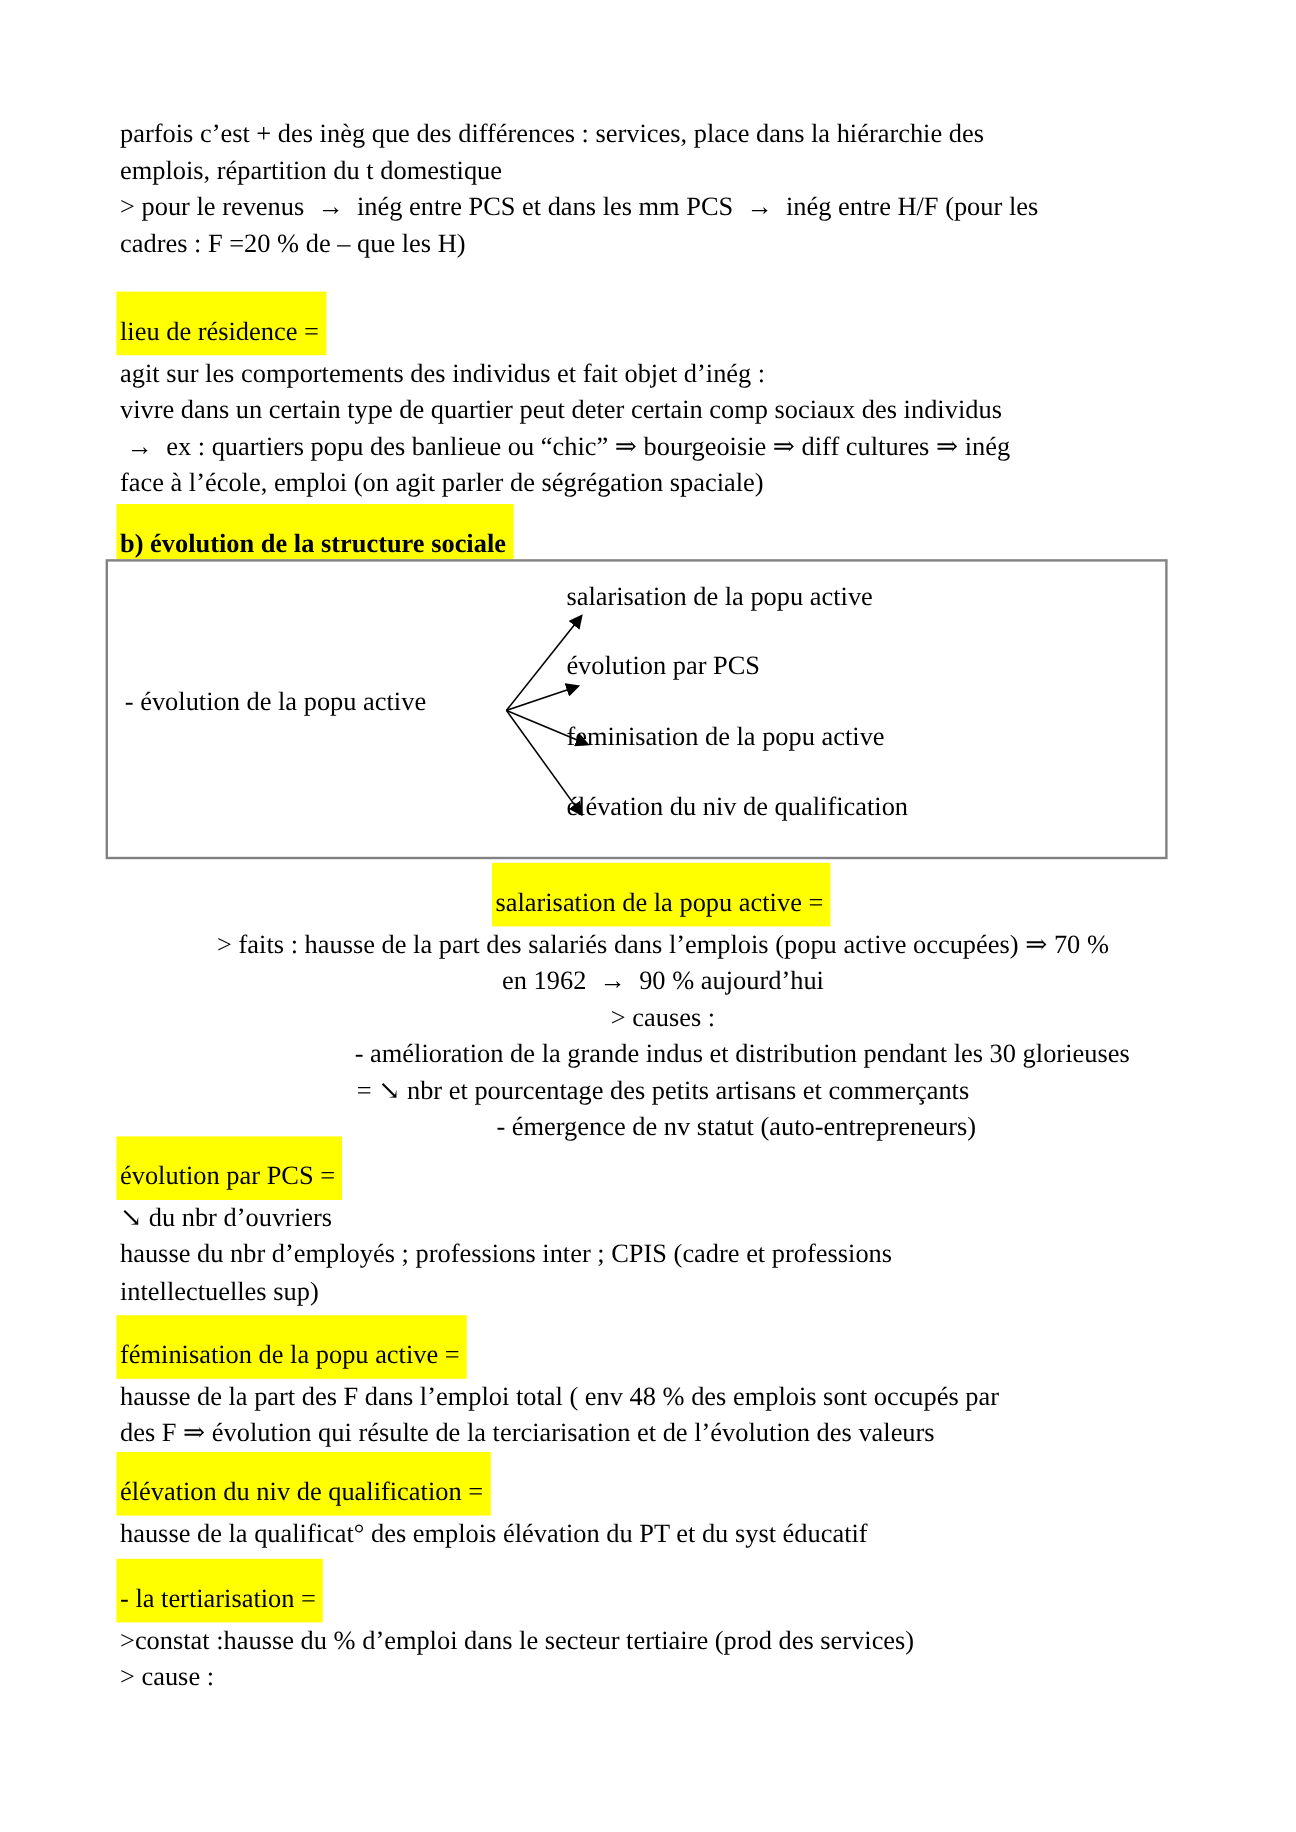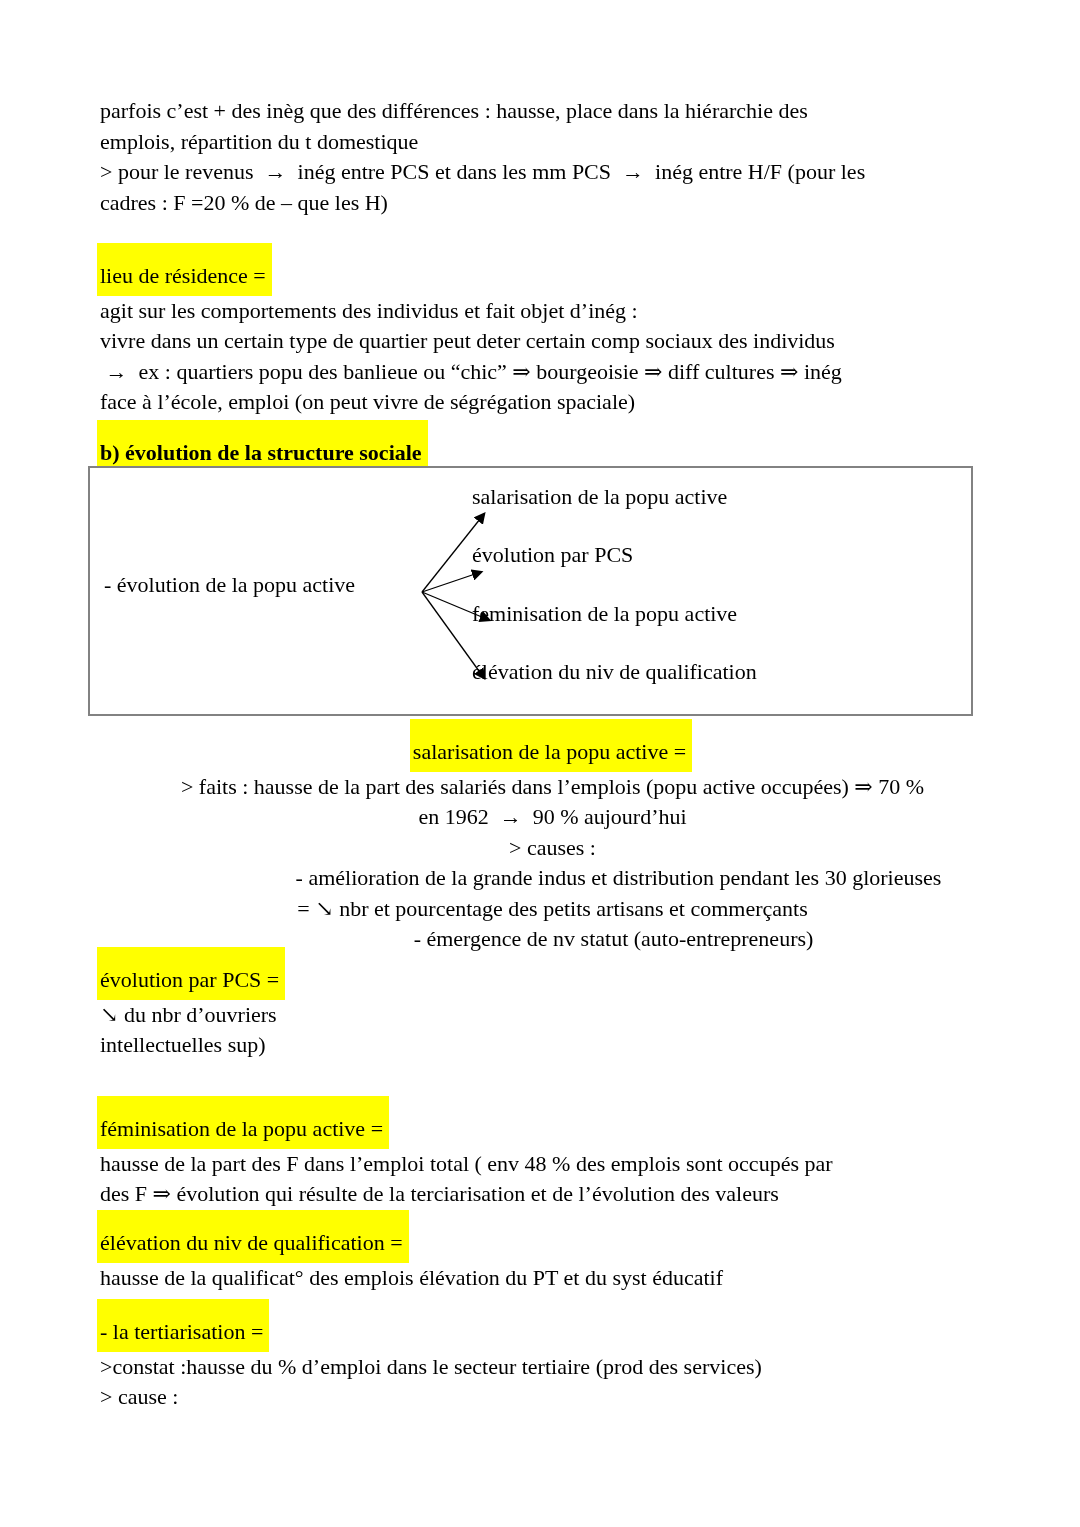--- a/index.html
+++ b/index.html
@@ -76,32 +76,32 @@
     top: 0;
     pointer-events: none;
   }
 </style>
 </head>
 <body>
 
 <div class="page">
 
   <div class="sec" id="sec-p1">
-    <div class="line">parfois c’est + des inèg que des différences : hausse, place dans la hiérarchie des</div>
+    <div class="line">parfois c’est + des inèg que des différences : services, place dans la hiérarchie des</div>
     <div class="line">emplois, répartition du t domestique</div>
     <div class="line">&gt; pour le revenus  →  inég entre PCS et dans les mm PCS  →  inég entre H/F (pour les</div>
     <div class="line">cadres : F =20 % de – que les H)</div>
   </div>
 
   <div class="sec" id="sec-res">
     <div class="line"><span class="hl">lieu de résidence =</span></div>
     <div class="line">agit sur les comportements des individus et fait objet d’inég :</div>
     <div class="line">vivre dans un certain type de quartier peut deter certain comp sociaux des individus</div>
     <div class="line"> →  ex : quartiers popu des banlieue ou “chic” ⇒ bourgeoisie ⇒ diff cultures ⇒ inég</div>
-    <div class="line">face à l’école, emploi (on peut vivre de ségrégation spaciale)</div>
+    <div class="line">face à l’école, emploi (on agit parler de ségrégation spaciale)</div>
   </div>
 
   <div class="sec" id="sec-b">
     <div class="line"><span class="hl bold">b) évolution de la structure sociale</span></div>
   </div>
 
   <div id="diagram">
     <svg width="885" height="250" viewBox="0 0 885 250">
       <defs>
         <marker id="ah" markerWidth="9" markerHeight="9" refX="7" refY="4.5" orient="auto">
@@ -126,20 +126,21 @@
     <div class="line">en 1962  →  90 % aujourd’hui</div>
     <div class="line">&gt; causes :</div>
     <div class="line ind-lg">- amélioration de la grande indus et distribution pendant les 30 glorieuses</div>
     <div class="line">= ↘ nbr et pourcentage des petits artisans et commerçants</div>
     <div class="line ind-md">- émergence de nv statut (auto-entrepreneurs)</div>
   </div>
 
   <div class="sec" id="sec-pcs">
     <div class="line"><span class="hl">évolution par PCS =</span></div>
     <div class="line">↘ du nbr d’ouvriers</div>
+    <div class="line">hausse du nbr d’employés ; professions inter ; CPIS (cadre et professions</div>
     <div class="line">intellectuelles sup)</div>
   </div>
 
   <div class="sec" id="sec-fem">
     <div class="line"><span class="hl">féminisation de la popu active =</span></div>
     <div class="line">hausse de la part des F dans l’emploi total ( env 48 % des emplois sont occupés par</div>
     <div class="line">des F ⇒ évolution qui résulte de la terciarisation et de l’évolution des valeurs</div>
   </div>
 
   <div class="sec" id="sec-elev">

